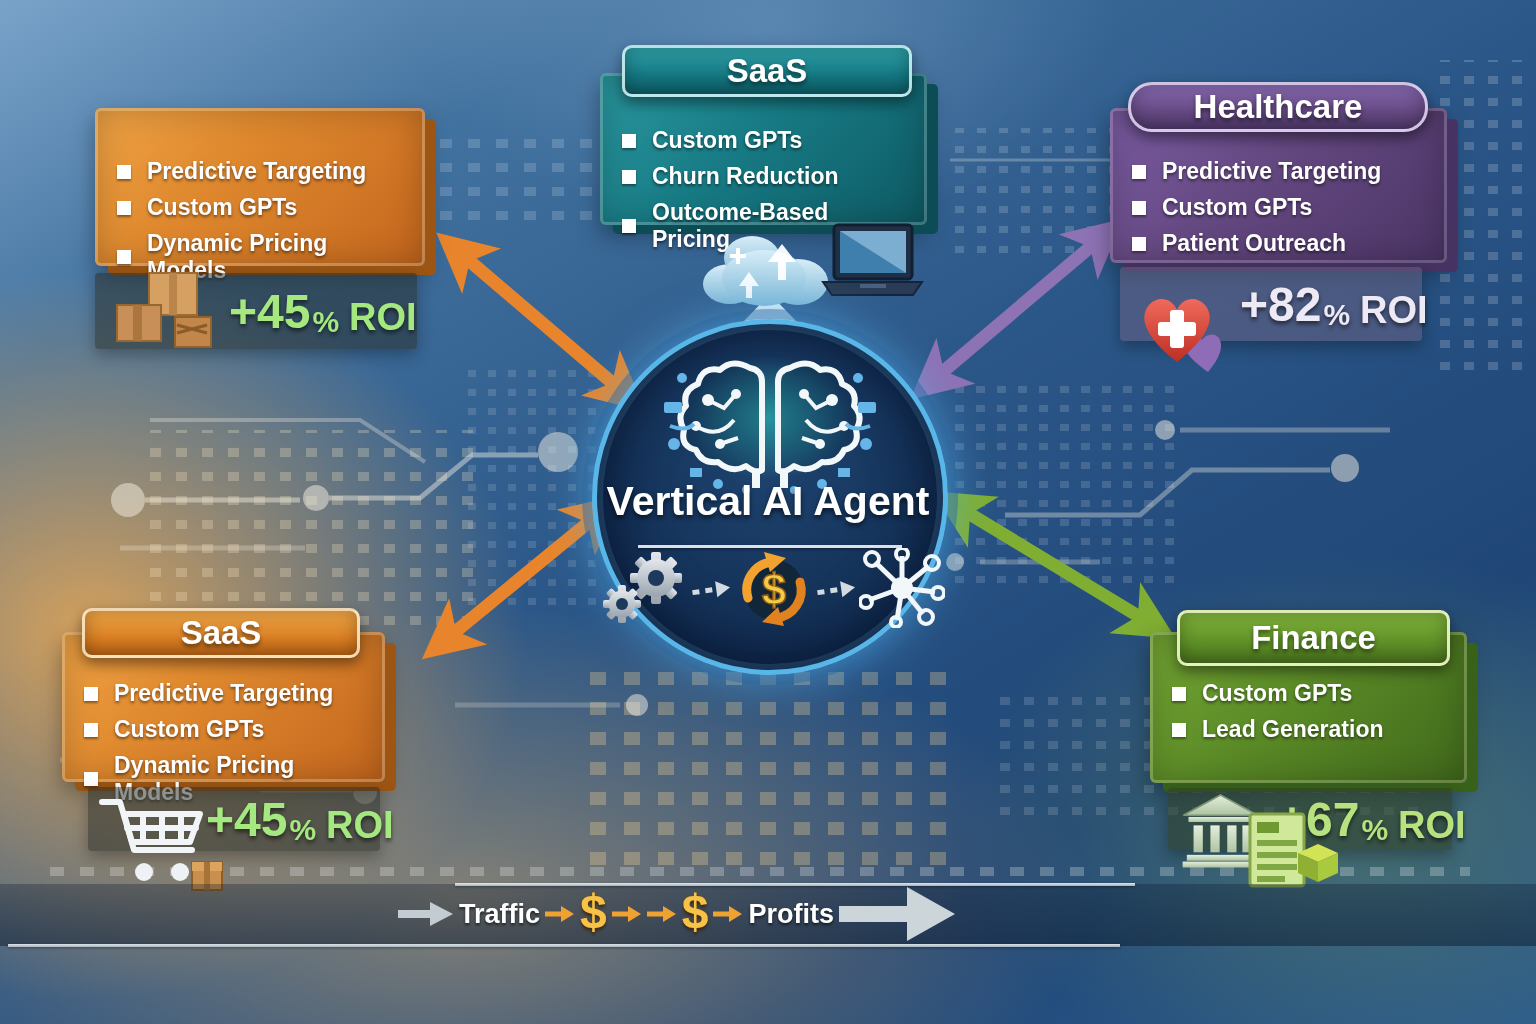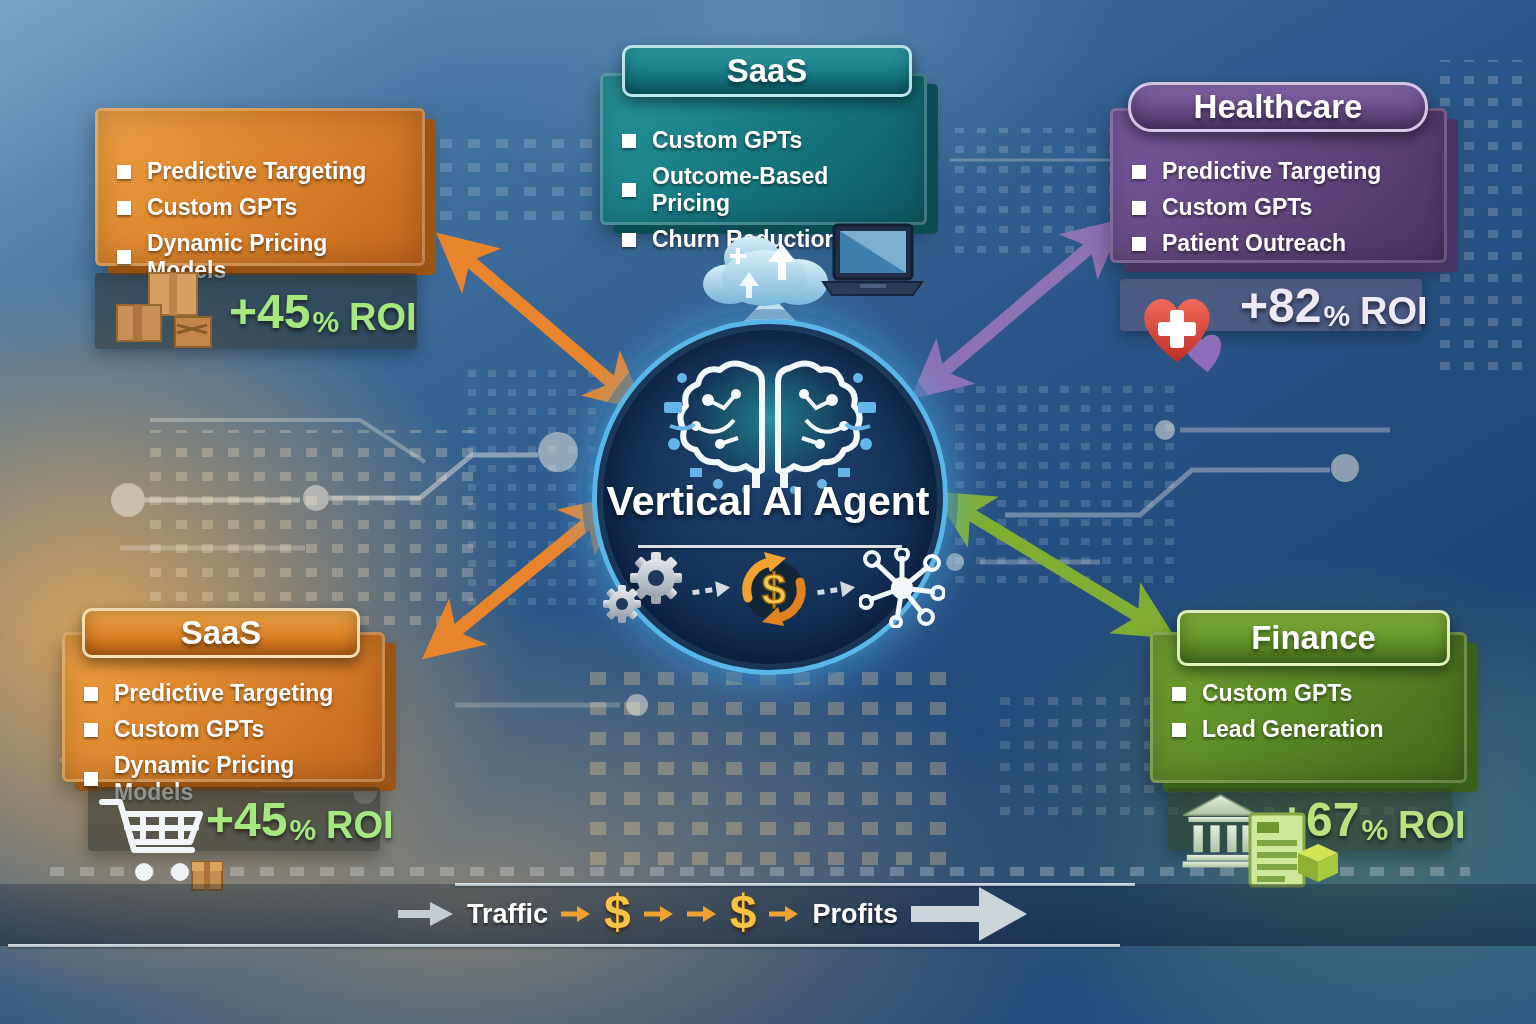--- a/index.html
+++ b/index.html
@@ -56,21 +56,21 @@
   .hub-divider{position:absolute;left:638px;top:545px;width:264px;height:3px;background:rgba(255,255,255,.85);box-shadow:0 1px 3px rgba(0,0,0,.5);}
   .hub-icons{position:absolute;left:600px;top:552px;width:345px;height:72px;display:flex;align-items:center;justify-content:space-between;}
   .badgebar{position:absolute;left:572px;top:620px;width:404px;height:42px;display:flex;align-items:stretch;
     background:rgba(15,32,58,.92);border:2px solid #ccd5e1;border-radius:10px;box-shadow:0 5px 12px rgba(0,0,0,.5);overflow:hidden;}
   .badgebar .cell{flex:1;display:flex;align-items:center;justify-content:center;color:#fff;font-weight:bold;font-size:19px;text-shadow:0 2px 2px rgba(0,0,0,.6);}
   .badgebar .cell + .cell{border-left:2px solid rgba(210,220,235,.75);}
   .badgebar .cell.mid{background:rgba(52,74,108,.65);}
   
   .flow-band{position:absolute;left:0;top:884px;width:1536px;height:62px;background:linear-gradient(180deg,rgba(9,22,42,.30),rgba(9,22,42,.48));}
   .flow-line{position:absolute;height:3px;background:linear-gradient(180deg,#f2f7fa,#aebfc9);opacity:.9;box-shadow:0 1px 3px rgba(0,0,0,.4);}
-  .flow-row{position:absolute;left:398px;top:880px;height:68px;display:flex;align-items:center;gap:13px;}
+  .flow-row{position:absolute;left:398px;top:880px;height:68px;display:flex;align-items:center;gap:5px;}
   .flow-word{color:#fff;font-weight:bold;font-size:27px;text-shadow:0 2px 3px rgba(0,0,0,.6);white-space:nowrap;}
   .flow-dollar{color:#f6c247;font-weight:bold;font-size:48px;line-height:1;text-shadow:0 3px 3px rgba(55,28,0,.65), 0 0 2px #7a4a10;transform:translateY(-2px);}
 </style>
 </head>
 <body>
 
 <div id="canvas">
 
   <div class="px" style="left:440px;top:135px;width:190px;height:85px;"></div>
   <div class="px" style="left:955px;top:128px;width:210px;height:125px;--w:9px;--p:22px;--h:7px;--v:20px;"></div>
@@ -159,25 +159,25 @@
   </div>
 
   <div class="sector-body bg-teal edge-teal" style="left:600px;top:73px;width:327px;height:152px;">
     <ul class="bullets" style="margin-top:40px;">
       <li>
           <span class="sq"></span>
           <span>Custom GPTs</span>
         </li>
       <li>
           <span class="sq"></span>
+          <span>Churn Reduction</span>
+        </li>
+      <li>
+          <span class="sq"></span>
           <span>Outcome-Based Pricing</span>
-        </li>
-      <li>
-          <span class="sq"></span>
-          <span>Churn Reduction</span>
         </li>
     </ul>
   </div>
   <div class="tab tab-teal" style="left:622px;top:45px;width:290px;height:52px;">
       <span>SaaS</span>
     </div>
 
   <svg width="150" height="105" viewBox="0 0 150 105" style="position:absolute;left:690px;top:218px;">
     <defs>
         <linearGradient id="cl" x1="0" y1="0" x2="0" y2="1">
@@ -213,21 +213,21 @@
         </li>
       <li>
           <span class="sq"></span>
           <span>Patient Outreach</span>
         </li>
     </ul>
   </div>
   <div class="tab tab-purple" style="left:1128px;top:82px;width:300px;height:50px;">
       <span>Healthcare</span>
     </div>
-  <div class="roi purplebg" style="left:1120px;top:279px;width:302px;height:52px;">
+  <div class="roi purplebg" style="left:1120px;top:267px;width:302px;height:74px;">
     <span class="roi-text roi-white" style="margin-left:120px;">
       <span class="roi-val">+82</span>
         <span class="roi-pct">%</span>
         <span class="roi-lbl">ROI</span>
     </span>
   </div>
   <svg width="115" height="105" viewBox="0 0 115 105" style="position:absolute;left:1130px;top:278px;">
     <defs>
         <linearGradient id="ht" x1="0" y1="0" x2="0" y2="1">
           <stop offset="0" stop-color="#ef6a5b"></stop>

